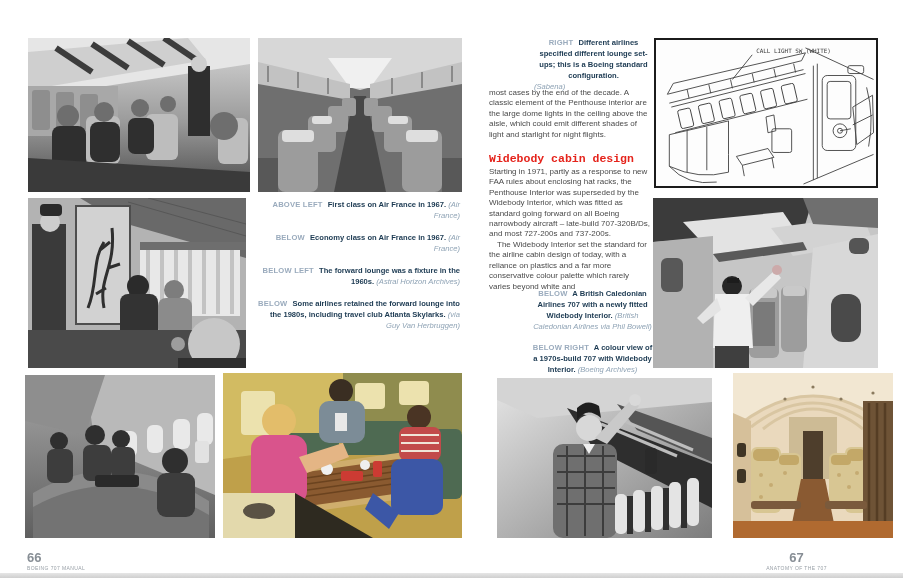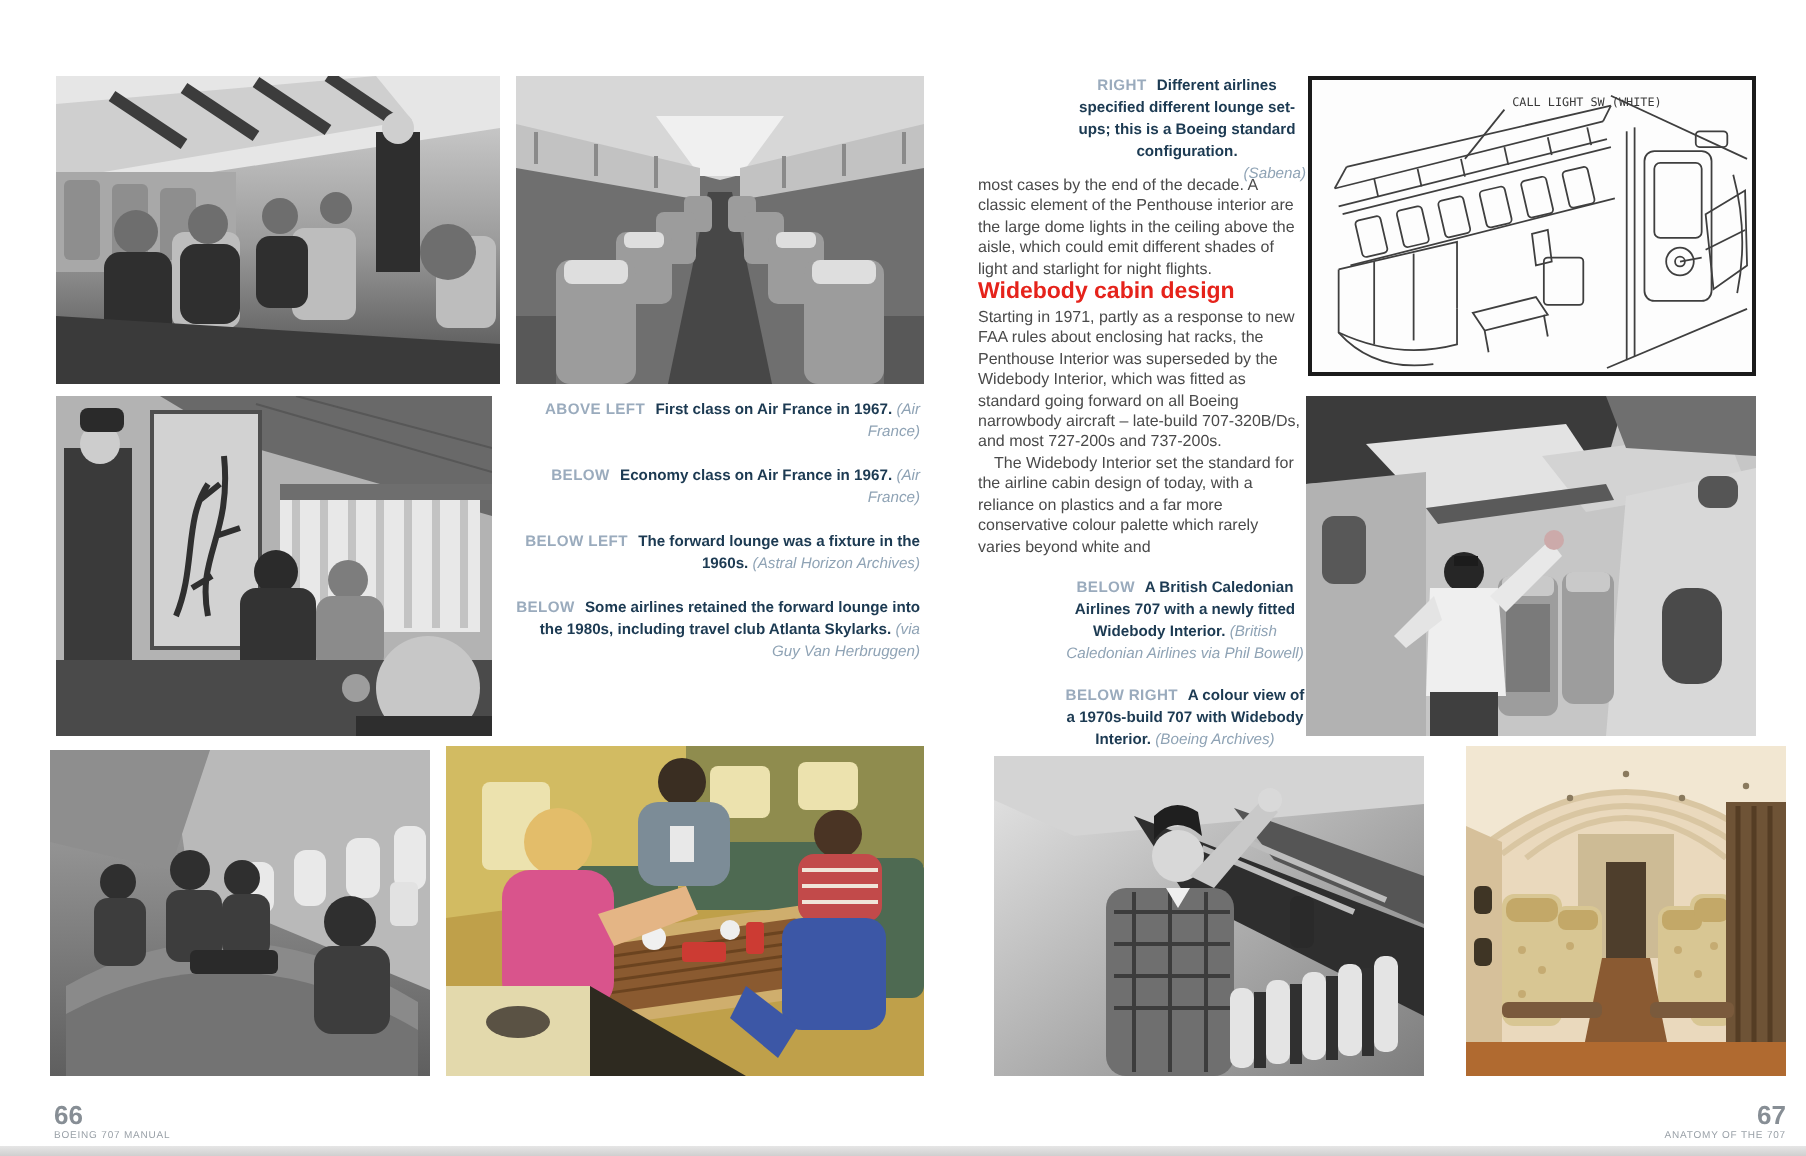--- a/index.html
+++ b/index.html
@@ -7,26 +7,26 @@
           font-family:"Liberation Sans", sans-serif;}
   .ph{position:absolute;overflow:hidden;background:#888;}
   .ph svg{display:block;width:100%;height:100%;}
   
   .capcol{position:absolute;}
   .cap{margin:0 0 11px 0;font-size:7.6px;line-height:11px;font-weight:bold;color:#1c3a52;}
   .cap-label{color:#9aabbd;font-weight:bold;margin-right:3px;letter-spacing:.2px;}
   .cap-credit{color:#8fa3b5;font-weight:normal;font-style:italic;}
   
   .capcol-r .cap{text-align:center;margin-bottom:10px;margin-left:45px;}
-  .cap .block-credit{display:block;text-align:right;}
+  .cap .block-credit{display:block;text-align:left;}
   
   .article{position:absolute;color:#4a4a4a;font-size:8px;line-height:10.4px;}
   .article p{margin:0 2px 0 0;}
   .article .p3{text-indent:8px;}
-  .article h2{margin:0 0 2px 0;font-size:11.5px;line-height:12px;color:#e5231b;font-weight:bold;}
+  .article h2{margin:13px 0 2px 0;font-size:11.5px;line-height:12px;color:#e5231b;font-weight:bold;font-family:Liberation Mono, monospace;}
   
   .diagram{position:absolute;background:#fdfdfd;border:2px solid #1b1b1b;}
   .diagram svg{display:block;width:100%;height:100%;}
   
   .footer{position:absolute;}
   .pagenum{font-size:13px;font-weight:bold;color:#878e95;line-height:13px;}
   .footlabel{font-size:5px;color:#9aa1a8;letter-spacing:.4px;text-transform:uppercase;margin-top:1px;}
   .footer-r{text-align:right;}
   .scan-edge{position:absolute;left:0;top:573px;width:903px;height:5px;
              background:linear-gradient(#e6e6e6,#cfcfcf);}
@@ -489,19 +489,19 @@
         </g>
       <polygon points="68,106 92,106 104,165 56,165" fill="#8a5a32"></polygon>
       <rect x="0" y="148" width="160" height="17" fill="#b06a30"></rect>
       <g fill="#7a5a3c">
           <rect x="18" y="128" width="50" height="8" rx="3"></rect>
           <rect x="92" y="128" width="42" height="8" rx="3"></rect>
         </g>
     </svg>
   </div>
 
-  <div class="footer footer-r" style="left:700px;top:551px;width:193px;">
+  <div class="footer footer-r" style="left:700px;top:551px;width:193px;text-align:center;">
     <div class="pagenum">67</div>
     <div class="footlabel">ANATOMY OF THE 707</div>
   </div>
 
   <div class="scan-edge"></div>
 </div>
 
 </body></html>

